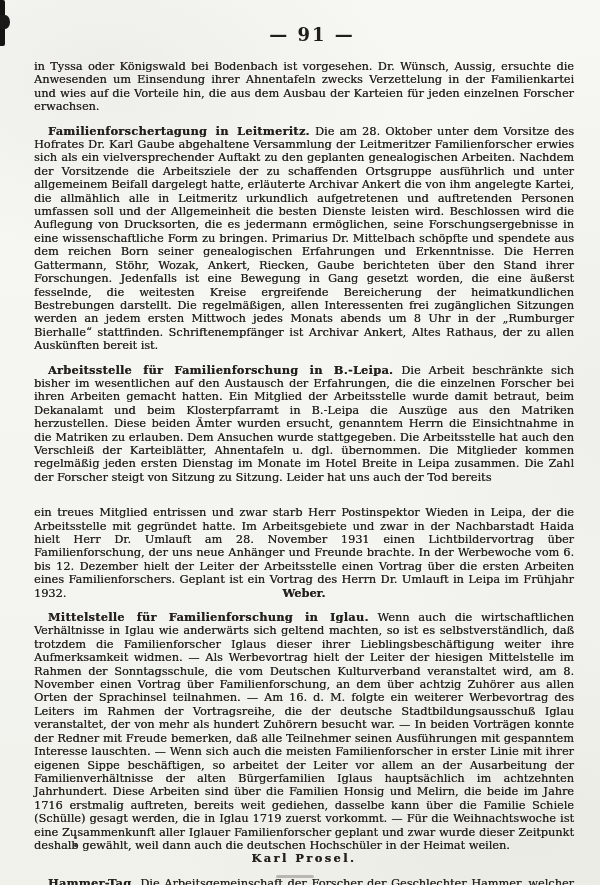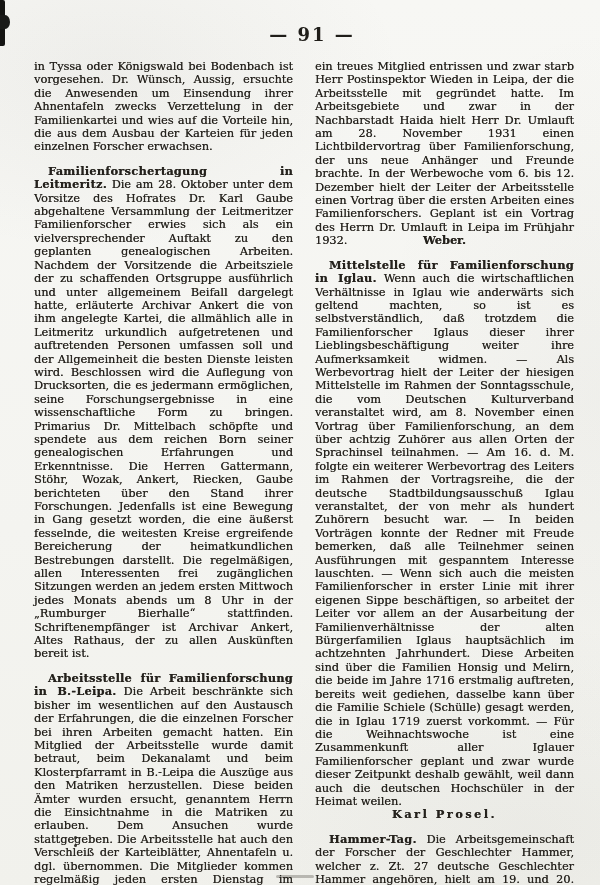--- a/index.html
+++ b/index.html
@@ -64,20 +64,21 @@
 
   
   .content {
     position: absolute;
     left: 34px; right: 26px; top: 60px; bottom: 10px;
   }
   .cols {
     display: flex;
     gap: 22px;
     height: 100%;
+    flex-direction: column;
   }
   .col {
     flex: 1 1 0;
     min-width: 0;
     font-size: 11.3px;
     line-height: 13.4px;
     text-align: justify;
     hyphens: auto;
     -webkit-hyphens: auto;
     text-shadow: 0.25px 0 0 rgba(36,33,28,0.75);

